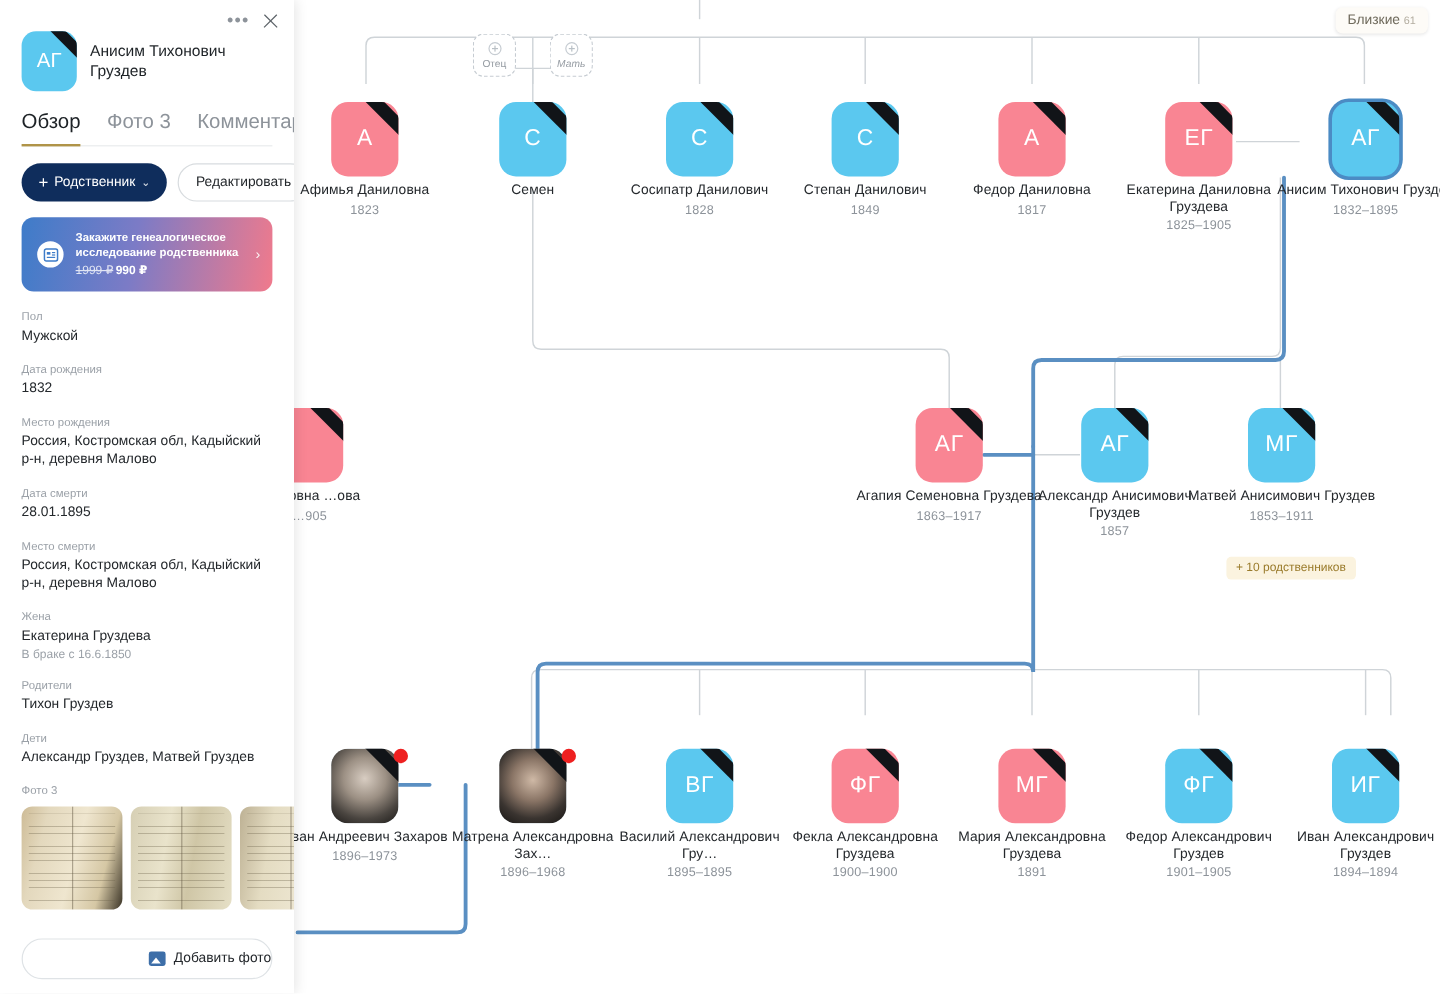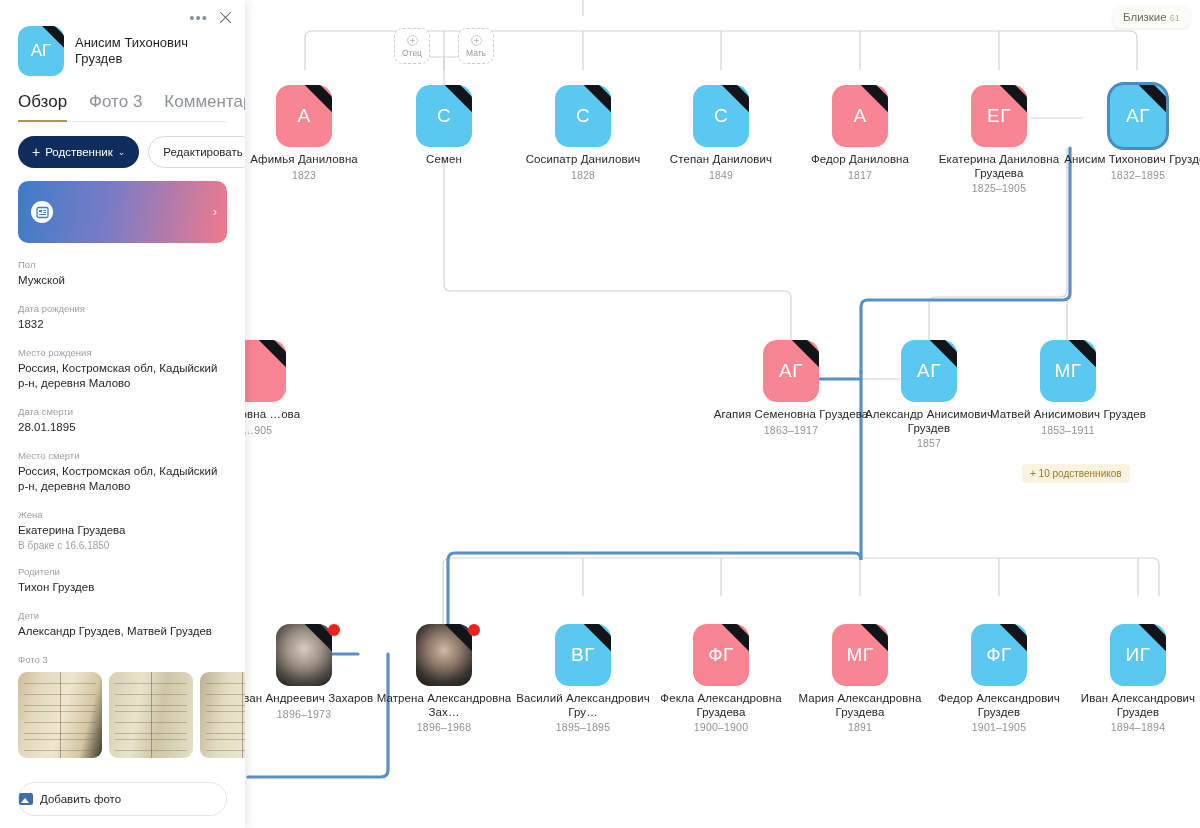--- a/index.html
+++ b/index.html
@@ -232,21 +232,21 @@
   .fld .sub { font-size: 10px; color:#9ba1a8; margin-top: 2px; }
 
   .photos { display:flex; gap:7px; margin-top: 7px; }
   .photos .pcard {
     width: 84px; height: 86px; border-radius: 9px; flex:0 0 auto;
     background: #d9cfb8; overflow:hidden; position:relative; cursor:pointer;
   }
   .addphoto {
     position: absolute; left: 18px; right: 18px; bottom: 12px;
     height: 34px; border:1px solid #dfe3e6; border-radius: 18px;
-    background:#fff; display:flex; align-items:center; justify-content:flex-start;
+    background:#fff; display:flex; align-items:center; justify-content:flex-end;
     gap:7px; font-size:11.5px; color:#24282c; cursor:pointer;
   }
   .addphoto .ic { width:14px; height:12px; background:#3d6ea8; border-radius:2px; position:relative; }
   .addphoto .ic::after{ content:""; position:absolute; left:2px; bottom:2px; width:0;height:0;
     border-left:4px solid transparent; border-right:4px solid transparent; border-bottom:5px solid #fff;}
 </style>
 </head>
 <body>
 
 <div id="app">
@@ -292,21 +292,21 @@
         <path d="M820,379 L861,379"></path>
         <path d="M316,654 L358,654"></path>
         <path d="M388,654 L388,770 Q388,777 381,777 L248,777"></path>
       </g>
     </svg>
 
     <div class="addchip" style="left:394px; top:28px;">
       <span class="plus"></span>
       <span class="lbl">Отец</span>
     </div>
-    <div class="addchip" style="left:458px; top:28px;">
+    <div class="addchip" style="left:458px; top:28px;font-style:italic;">
       <span class="plus"></span>
       <span class="lbl">Мать</span>
     </div>
 
     <div id="nodes">
         <div class="node female deceased" style="left: 224px; top: 85px;">
           <div class="card">
             <span class="initials">А</span>
           </div>
           <div class="nm">Афимья Даниловна</div>
@@ -481,20 +481,27 @@
 
     <div class="promo">
       <div class="pic">
         <svg width="13" height="13" viewBox="0 0 13 13">
           <rect x="1" y="1.5" width="11" height="10" rx="1.6" fill="none" stroke="#3E7CC9" stroke-width="1.3"></rect>
           <rect x="3" y="4" width="3" height="2.2" fill="#3E7CC9"></rect>
           <rect x="7.3" y="4" width="2.7" height="1" fill="#3E7CC9"></rect>
           <rect x="7.3" y="6" width="2.7" height="1" fill="#3E7CC9"></rect>
           <rect x="3" y="8" width="7" height="1" fill="#3E7CC9"></rect>
         </svg>
+      </div>
+      <div class="ptxt">
+        <div class="pt1">Закажите генеалогическое</div>
+        <div class="pt1">исследование родственника</div>
+        <div class="pt2">
+          <span class="old">1999 ₽</span><span>990 ₽</span>
+        </div>
       </div>
       <span class="chev">›</span>
     </div>
 
     <div class="sb-body" id="fields">
         <div class="fld">
           <div class="k">Пол</div>
           <div class="v">Мужской</div>
         </div>
         <div class="fld">

